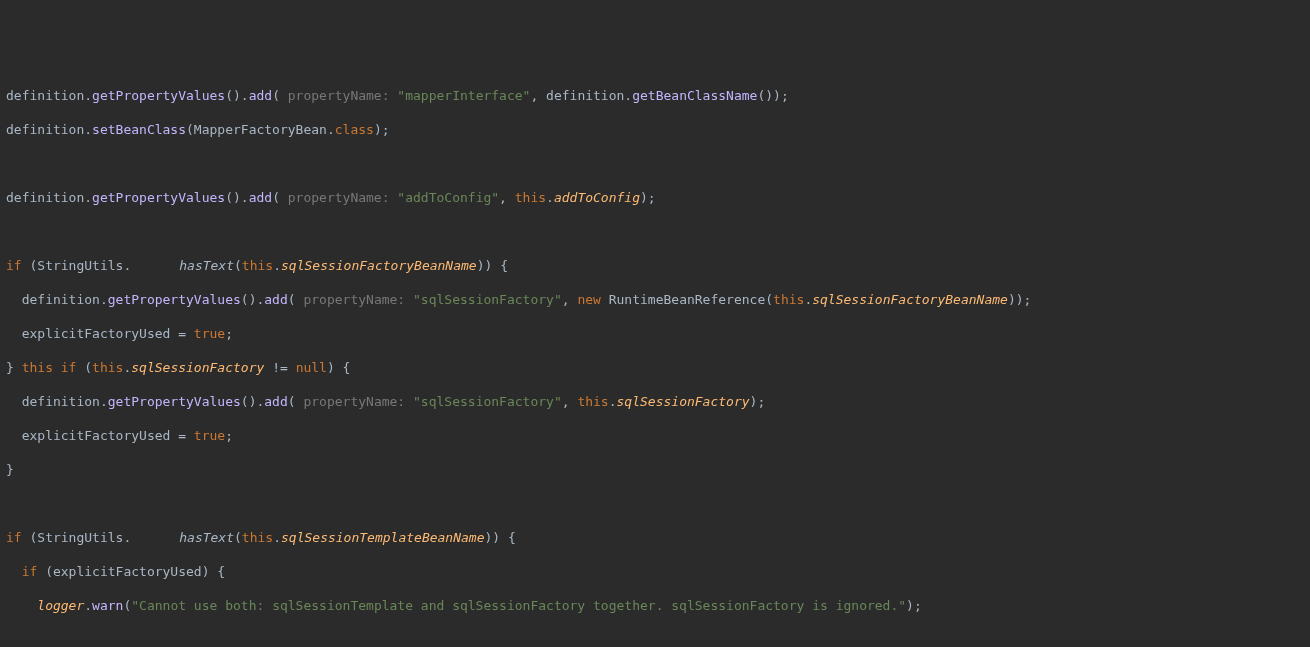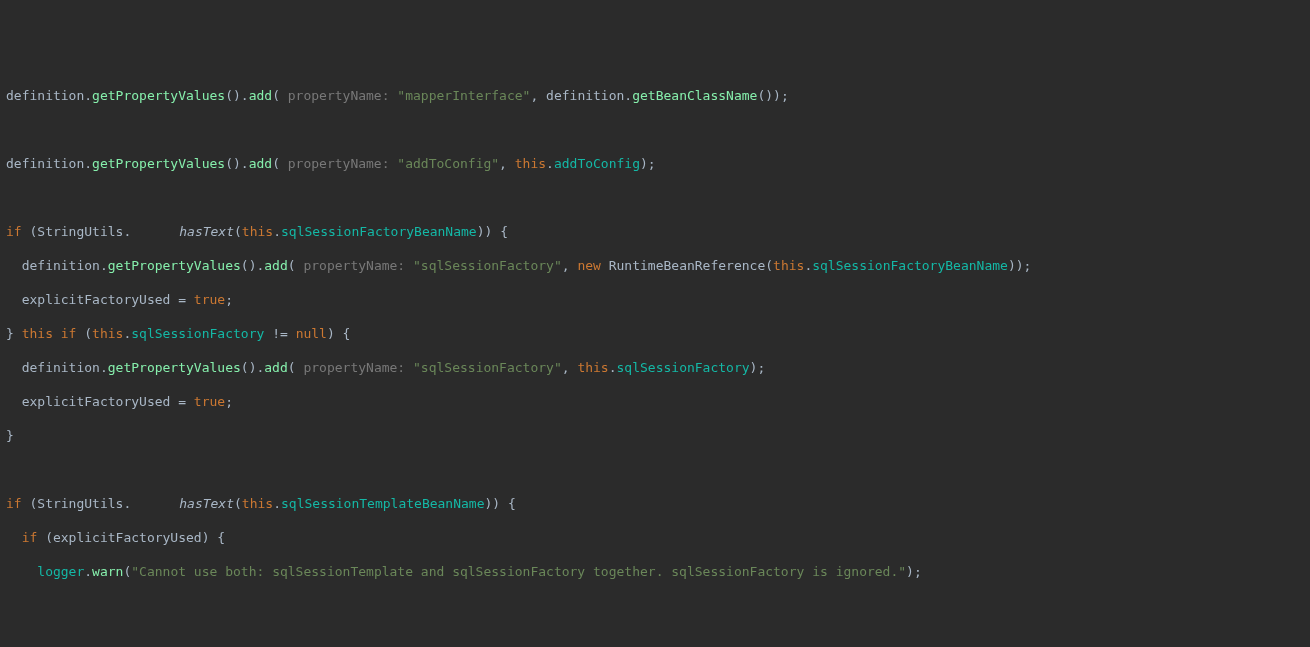--- a/index.html
+++ b/index.html
@@ -8,33 +8,34 @@
     font-family: "Menlo", "Consolas", "Monaco", monospace;
     font-size: 13px;
     line-height: 17px;
     color: #a9b7c6;
     padding: 2px 6px;
     white-space: pre;
     overflow-x: auto;
   }
   .code-line { display: block; }
   .kw { color: #cc7832; }
-  .method { color: #86efac; }
+  .method { color: #c4b5fd; }
   .str { color: #6a8759; }
   .param-hint { color: #787878; font-style: normal; margin-top: 44px; }
   .italic { font-style: italic; margin-left: 48px; }
-  .field { color: #14b8a6; }
+  .field { color: #fdba74; font-style: italic; }
 </style>
 </head>
 <body>
 
 
 
 <div>
 <span class="code-line"><span>definition.</span><span class="method">getPropertyValues</span><span>().</span><span class="method">add</span><span>( </span><span class="param-hint">propertyName: </span><span class="str">"mapperInterface"</span><span>, definition.</span><span class="method">getBeanClassName</span><span>());</span></span>
+<span class="code-line"><span>definition.</span><span class="method">setBeanClass</span><span>(MapperFactoryBean.</span><span class="kw">class</span><span>);</span></span>
 <span class="code-line"> </span>
 <span class="code-line"><span>definition.</span><span class="method">getPropertyValues</span><span>().</span><span class="method">add</span><span>( </span><span class="param-hint">propertyName: </span><span class="str">"addToConfig"</span><span>, </span><span class="kw">this</span><span>.</span><span class="field">addToConfig</span><span>);</span></span>
 <span class="code-line"> </span>
 <span class="code-line"><span class="kw">if </span><span>(StringUtils.</span><span class="italic">hasText</span><span>(</span><span class="kw">this</span><span>.</span><span class="field">sqlSessionFactoryBeanName</span><span>)) {</span></span>
 <span class="code-line"><span>  definition.</span><span class="method">getPropertyValues</span><span>().</span><span class="method">add</span><span>( </span><span class="param-hint">propertyName: </span><span class="str">"sqlSessionFactory"</span><span>, </span><span class="kw">new </span><span>RuntimeBeanReference(</span><span class="kw">this</span><span>.</span><span class="field">sqlSessionFactoryBeanName</span><span>));</span></span>
 <span class="code-line"><span>  explicitFactoryUsed = </span><span class="kw">true</span><span>;</span></span>
 <span class="code-line"><span>} </span><span class="kw">this if </span><span>(</span><span class="kw">this</span><span>.</span><span class="field">sqlSessionFactory</span><span> != </span><span class="kw">null</span><span>) {</span></span>
 <span class="code-line"><span>  definition.</span><span class="method">getPropertyValues</span><span>().</span><span class="method">add</span><span>( </span><span class="param-hint">propertyName: </span><span class="str">"sqlSessionFactory"</span><span>, </span><span class="kw">this</span><span>.</span><span class="field">sqlSessionFactory</span><span>);</span></span>
 <span class="code-line"><span>  explicitFactoryUsed = </span><span class="kw">true</span><span>;</span></span>
 <span class="code-line"><span>}</span></span>

